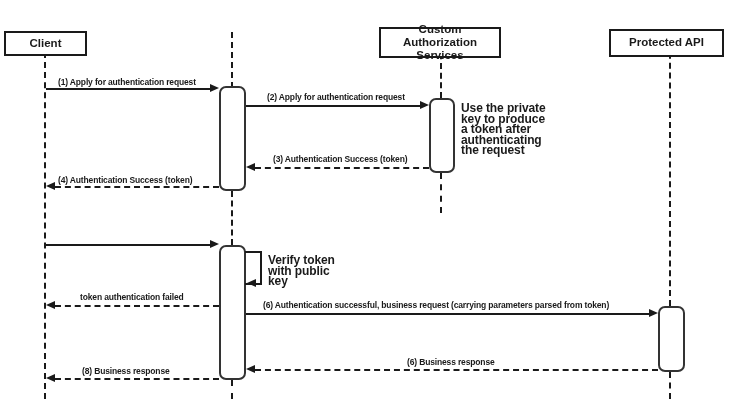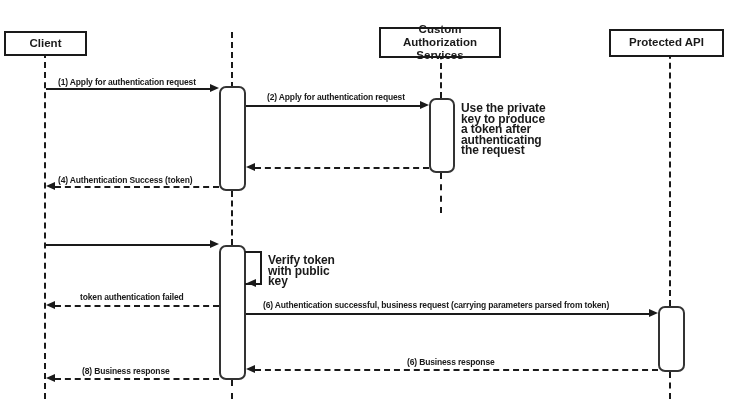--- a/index.html
+++ b/index.html
@@ -77,20 +77,21 @@
   <div class="msg-label" style="left:58px; top:77px">(1) Apply for authentication request</div>
   <div class="msg-line" style="left:46px; top:88px; width:165px"></div>
   <div class="arrow-right" style="left:210px; top:84px"></div>
 
   <div class="msg-label" style="left:267px; top:92px">(2) Apply for authentication request</div>
   <div class="msg-line" style="left:246px; top:105px; width:174px"></div>
   <div class="arrow-right" style="left:420px; top:101px"></div>
 
   <div class="note" style="left:461px; top:103px; width:86px">Use the private key to produce a token after authenticating the request</div>
 
+  <div class="msg-label" style="left:273px; top:154px">(3) Authentication Success (token)</div>
   <div class="msg-line dashed" style="left:255px; top:167px; width:174px"></div>
   <div class="arrow-left" style="left:246px; top:163px"></div>
 
   <div class="msg-label" style="left:58px; top:175px">(4) Authentication Success (token)</div>
   <div class="msg-line dashed" style="left:55px; top:186px; width:164px"></div>
   <div class="arrow-left" style="left:46px; top:182px"></div>
 
   <div class="msg-line" style="left:46px; top:244px; width:164px"></div>
   <div class="arrow-right" style="left:210px; top:240px"></div>
 

